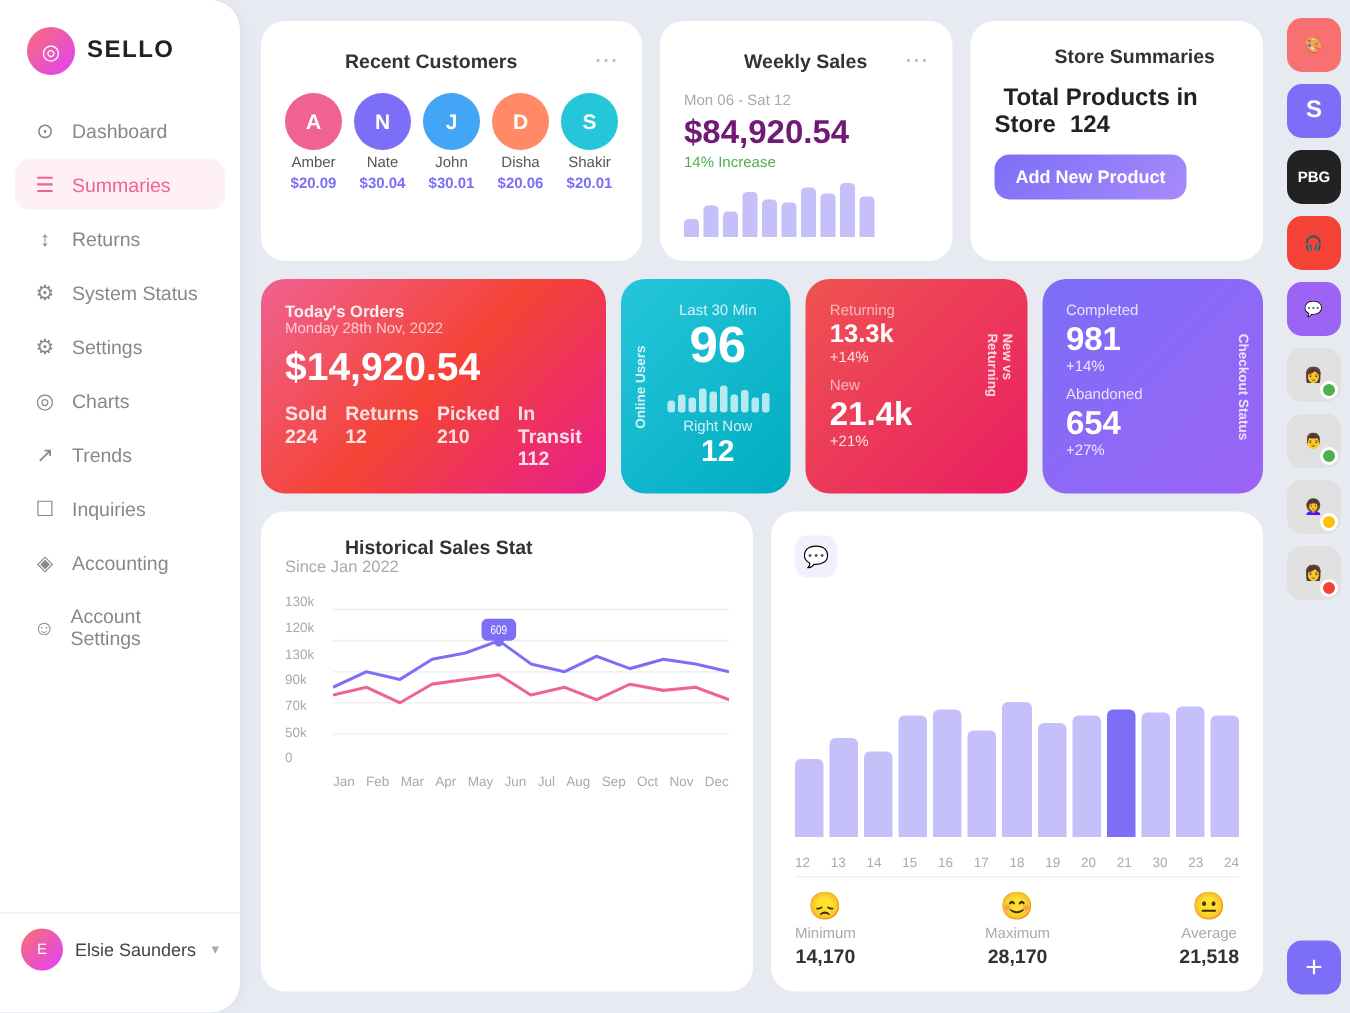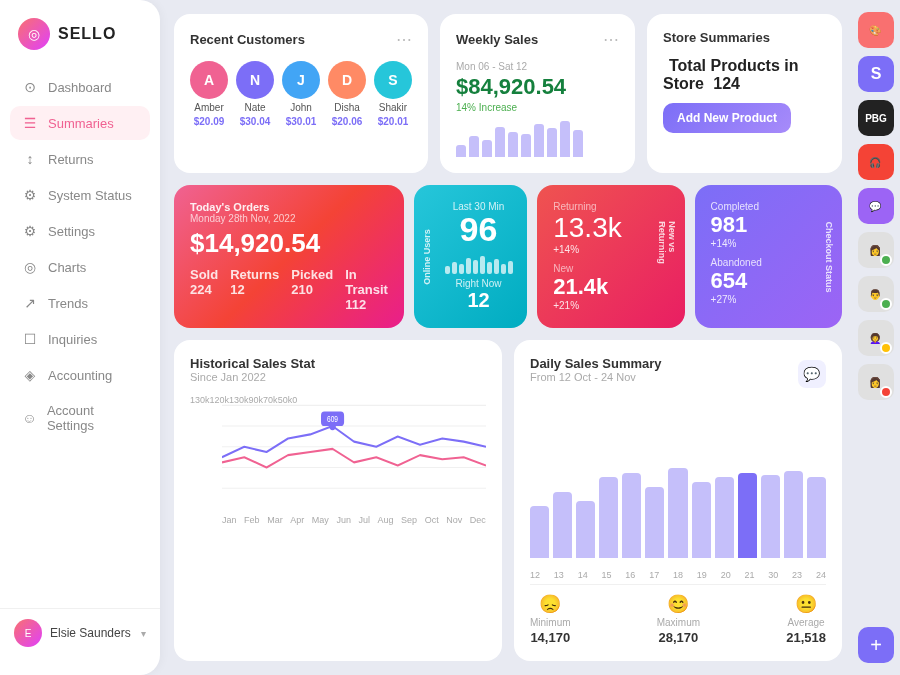--- a/index.html
+++ b/index.html
@@ -36,33 +36,33 @@
     .dot-red::after { background: #f44336; }
     .rp-add { width: 36px; height: 36px; border-radius: 10px; background: #7c6ef7; color: #fff; display: flex; align-items: center; justify-content: center; font-size: 20px; cursor: pointer; margin-top: auto; }
 
     
     .main { flex: 1; display: flex; flex-direction: column; padding: 14px 10px 14px 14px; gap: 12px; overflow: hidden; }
 
     
     .top-row { display: grid; grid-template-columns: 1fr 1fr 1fr; gap: 12px; }
     .card { background: #fff; border-radius: 16px; padding: 16px; }
     .card-header { display: flex; justify-content: space-between; align-items: center; margin-bottom: 12px; }
-    .card-title { font-size: 13px; font-weight: 600; color: #333; }
+    .card-title { font-size: 13px; font-weight: 600; color: #333; margin-left: 40px; }
     .card-dots { color: #bbb; font-size: 16px; cursor: pointer; }
 
     
     .customers-row { display: flex; gap: 8px; }
     .customer-item { display: flex; flex-direction: column; align-items: center; gap: 3px; }
     .cust-avatar { width: 38px; height: 38px; border-radius: 50%; object-fit: cover; display: flex; align-items: center; justify-content: center; font-size: 14px; color: #fff; font-weight: 600; }
     .cust-name { font-size: 10px; color: #555; font-weight: 500; }
     .cust-amount { font-size: 10px; color: #7c6ef7; font-weight: 600; }
 
     
     .weekly-date { font-size: 10px; color: #aaa; margin-bottom: 2px; }
-    .weekly-amount { font-size: 22px; font-weight: 800; color: #15803d; }
+    .weekly-amount { font-size: 22px; font-weight: 800; color: #701a75; }
     .weekly-increase { font-size: 10px; color: #4caf50; margin-top: 2px; }
     .weekly-chart { display: flex; align-items: flex-end; gap: 3px; height: 40px; margin-top: 4px; }
     .bar { background: #c5bffa; border-radius: 3px 3px 0 0; width: 10px; }
 
     
     .store-stat { font-size: 12px; color: #666; margin-bottom: 10px; }
     .store-stat span { font-weight: 700; color: #222; font-size: 16px; margin-left: 6px; }
     .add-btn { background: linear-gradient(135deg, #7c6ef7, #a78bfa); color: #fff; border: none; border-radius: 10px; padding: 8px 14px; font-size: 12px; font-weight: 600; cursor: pointer; }
 
     
@@ -100,21 +100,21 @@
     .daily-stats { display: flex; justify-content: space-between; padding-top: 8px; border-top: 1px solid #f0f0f0; margin-top: 4px; }
     .ds-item { display: flex; flex-direction: column; align-items: center; gap: 2px; }
     .ds-icon { font-size: 18px; }
     .ds-label { font-size: 10px; color: #aaa; }
     .ds-val { font-size: 13px; font-weight: 700; color: #333; }
 
     .x-labels { display: flex; justify-content: space-between; font-size: 9px; color: #aaa; margin-top: 4px; }
 
     
     .hist-chart-wrap { position: relative; height: 130px; margin-top: 4px; }
-    .y-labels { position: absolute; left: 0; top: 0; bottom: 16px; display: flex; justify-content: space-between; font-size: 9px; color: #aaa; width: 28px; }
+    .y-labels { position: absolute; left: 0; top: 0; bottom: 16px; display: flex; flex-direction: column; justify-content: space-between; font-size: 9px; color: #aaa; width: 28px; }
     .chart-inner { position: absolute; left: 32px; right: 0; top: 0; bottom: 16px; }
     .x-labels-hist { position: absolute; left: 32px; right: 0; bottom: 0; display: flex; justify-content: space-between; font-size: 9px; color: #aaa; }
   </style>
 </head>
 <body>
 
 <div class="sidebar">
   <div class="logo-area">
     <div class="logo-icon">◎</div>
     <div class="logo-text">SELLO</div>
@@ -285,21 +285,21 @@
           </div>
         <div style="font-size:10px; opacity:0.8; color:#fff;">Right Now</div>
         <div style="font-size:20px; font-weight:800; color:#fff;">12</div>
       </div>
     </div>
 
     <div class="stat-card new-ret" style="position:relative; overflow:hidden;">
       <div style="position:absolute; right:8px; top:50%; transform:translateY(-50%) rotate(0deg); writing-mode:vertical-rl; font-size:9px; opacity:0.8; font-weight:600; color:#fff;">New vs Returning</div>
       <div style="padding-right:16px;">
         <div class="ret-label" style="font-size:10px; color:rgba(255,255,255,0.8);">Returning</div>
-        <div class="ret-big" style="font-size:28px; font-weight:400; color:#fff;">13.3k</div>
+        <div class="ret-big" style="font-size:17px; font-weight:700; color:#fff;">13.3k</div>
         <div style="font-size:10px; color:rgba(255,255,255,0.85);">+14%</div>
         <div style="height:8px;"></div>
         <div class="ret-label" style="font-size:10px; color:rgba(255,255,255,0.8);">New</div>
         <div class="ret-big" style="font-size:22px; font-weight:800; color:#fff;">21.4k</div>
         <div style="font-size:10px; color:rgba(255,255,255,0.85);">+21%</div>
       </div>
     </div>
 
     <div class="stat-card checkout" style="position:relative; overflow:hidden;">
       <div style="position:absolute; right:8px; top:50%; transform:translateY(-50%); writing-mode:vertical-rl; font-size:9px; opacity:0.8; font-weight:600; color:#fff;">Checkout Status</div>
@@ -366,24 +366,20 @@
             <span>Sep</span>
             <span>Oct</span>
             <span>Nov</span>
             <span>Dec</span>
           </div>
       </div>
     </div>
 
     <div class="chart-card">
       <div class="card-header">
-        <div>
-          <div class="card-title">Daily Sales Summary</div>
-          <div class="chart-subtitle">From 12 Oct - 24 Nov</div>
-        </div>
         <div style="width:28px; height:28px; background:#f0f0ff; border-radius:8px; display:flex; align-items:center; justify-content:center; font-size:14px; cursor:pointer;">💬</div>
       </div>
       <div class="daily-bars" id="daily-bars">
           <div class="d-bar" style="height: 52.1053px;"></div>
           <div class="d-bar" style="height: 66.3158px;"></div>
           <div class="d-bar" style="height: 56.8421px;"></div>
           <div class="d-bar" style="height: 80.5263px;"></div>
           <div class="d-bar" style="height: 85.2632px;"></div>
           <div class="d-bar" style="height: 71.0526px;"></div>
           <div class="d-bar" style="height: 90px;"></div>

